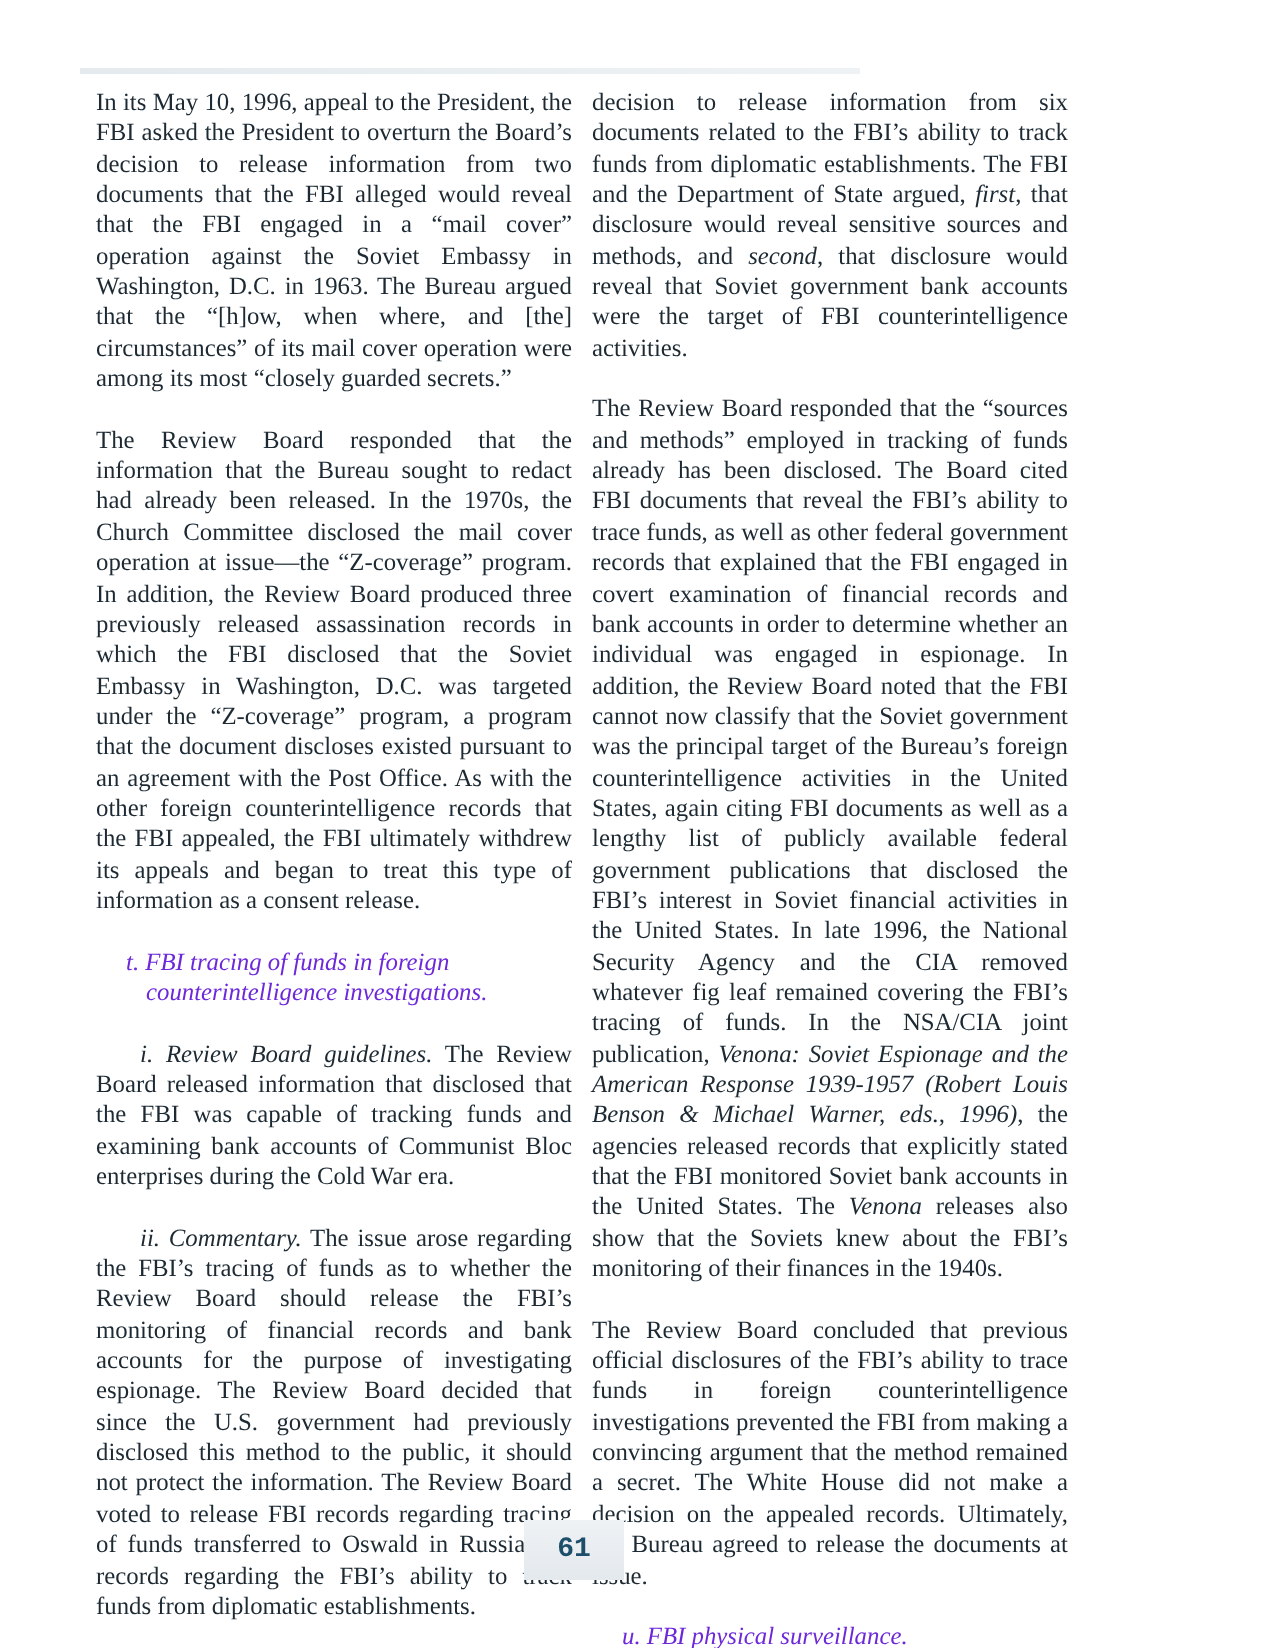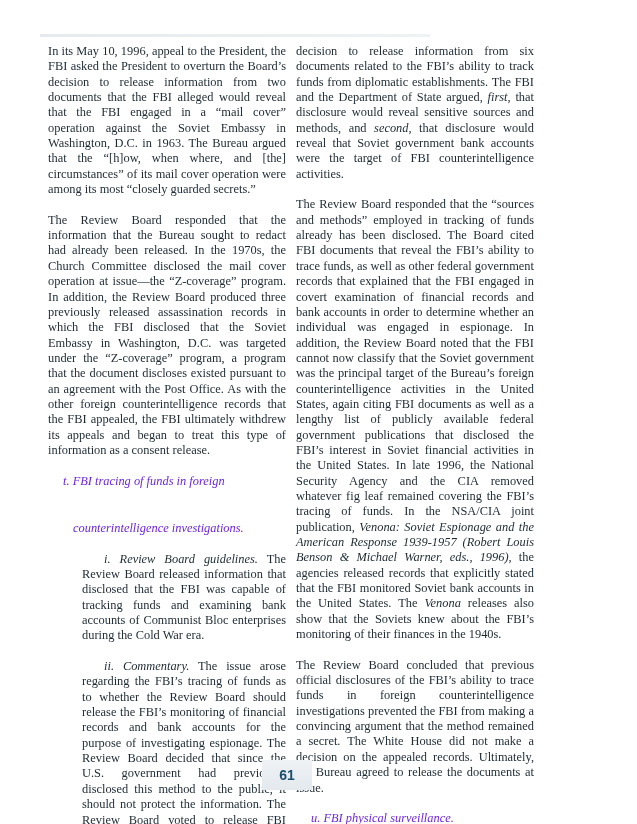--- a/index.html
+++ b/index.html
@@ -4,27 +4,27 @@
 <style>
   html, body { margin:0; padding:0; background:#ffffff; }
   body { width:637px; height:824px; position:relative; overflow:hidden;
          font-family:"Liberation Serif", "DejaVu Serif", serif; color:#1d2a33; }
   .top-rule { position:absolute; left:40px; top:34px; width:390px; height:3px;
               background:linear-gradient(to right,#e4eaee,#eef2f4); }
   .col { position:absolute; top:44px; width:238px; font-size:12.4px; line-height:15.35px; }
   .col.left { left:48px; }
   .col.right { left:296px; }
   p { margin:0 0 15.35px 0; text-align:justify; hyphens:manual; }
-  .indent { text-indent:22px;margin-left:34px; }
+  .indent { text-indent:22px; }
   .subhead { margin:0 0 15.35px 0; padding-left:15px; color:#6d28d9; font-style:italic; }
-  .subhead .l2 { display:block; padding-left:10px;margin-top:32px; }
+  .subhead .l2 { display:block; padding-left:10px; }
   em { }
   .pnum-box { position:absolute; left:262px; top:760px; width:50px; height:30px;
               background:linear-gradient(#eef2f5,#e4e9ed); display:flex; align-items:center; justify-content:center; }
-  .pnum { font-family:Liberation Sans, sans-serif; font-weight:bold; color:#1d4e6a; font-size:14px; }
+  .pnum { font-family:Liberation Mono, monospace; font-weight:bold; color:#1d4e6a; font-size:14px; }
 </style>
 </head>
 <body>
 
 <div class="top-rule"></div>
 
 <div class="col left">
   <p>In its May 10, 1996, appeal to the President, the FBI asked the President to overturn the Board’s decision to release information from two documents that the FBI alleged would reveal that the FBI engaged in a “mail cover” operation against the Soviet Embassy in Washington, D.C. in 1963. The Bureau argued that the “[h]ow, when where, and [the] circumstances” of its mail cover operation were among its most “closely guarded secrets.”</p>
   <p>The Review Board responded that the information that the Bureau sought to redact had already been released. In the 1970s, the Church Committee disclosed the mail cover operation at issue—the “Z-coverage” program. In addition, the Review Board produced three previously released assassination records in which the FBI disclosed that the Soviet Embassy in Washington, D.C. was targeted under the “Z-coverage” program, a program that the document discloses existed pursuant to an agreement with the Post Office. As with the other foreign counterintelligence records that the FBI appealed, the FBI ultimately withdrew its appeals and began to treat this type of information as a consent release.</p>
   <div class="subhead">

